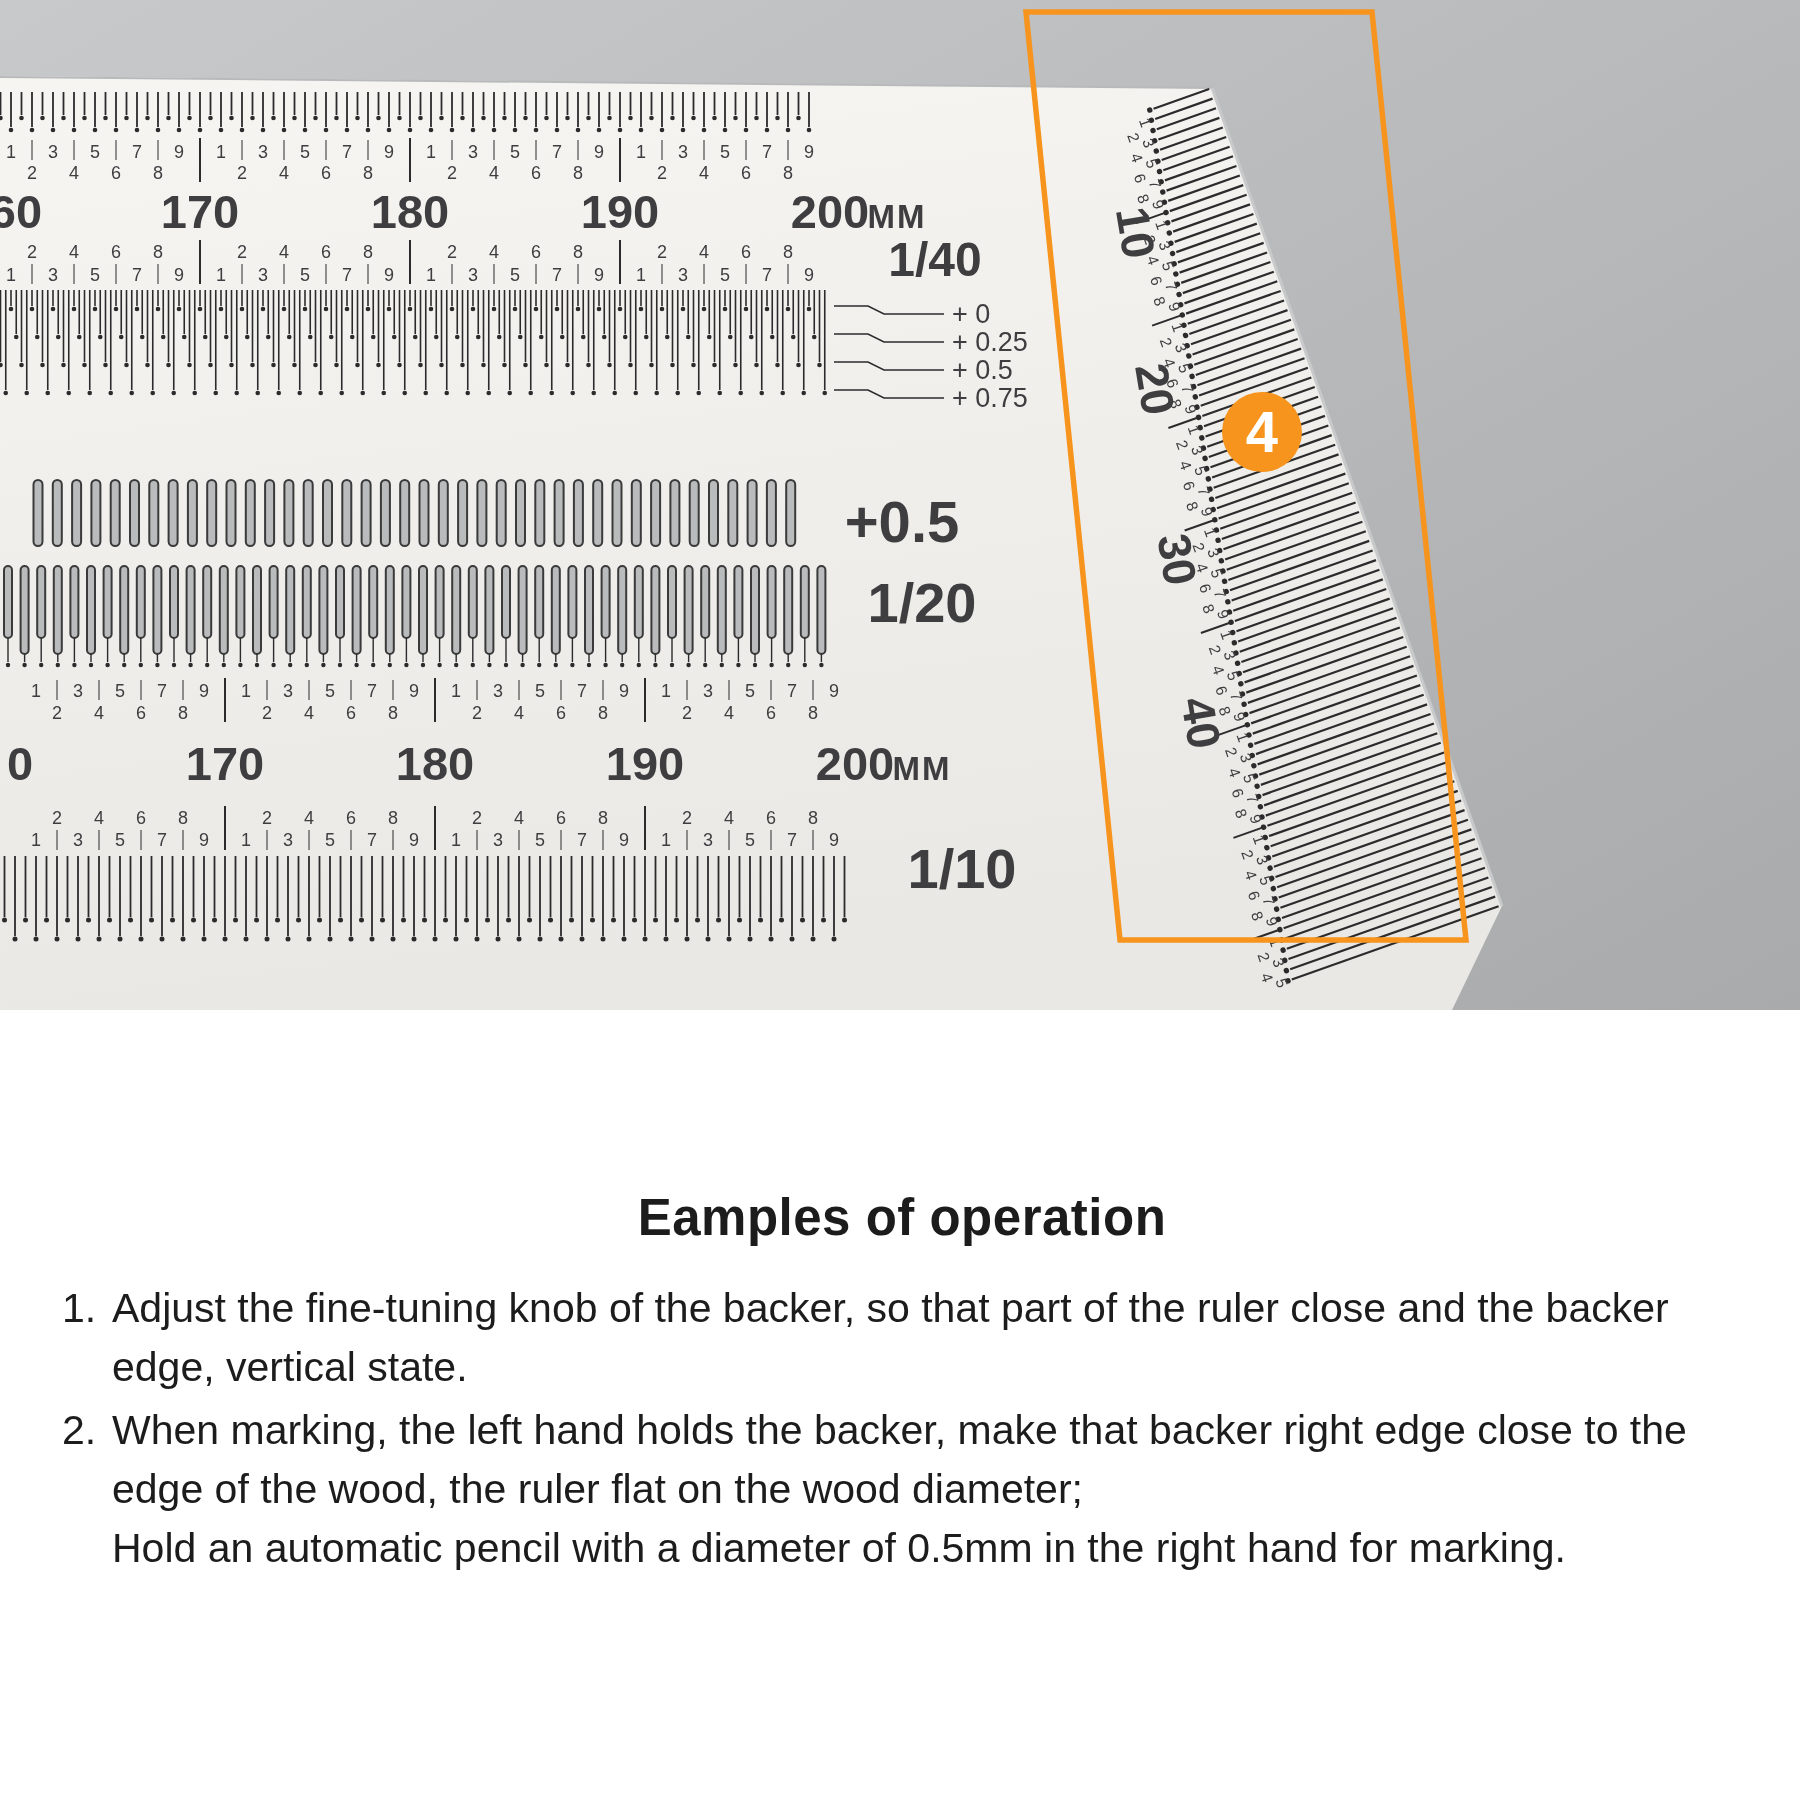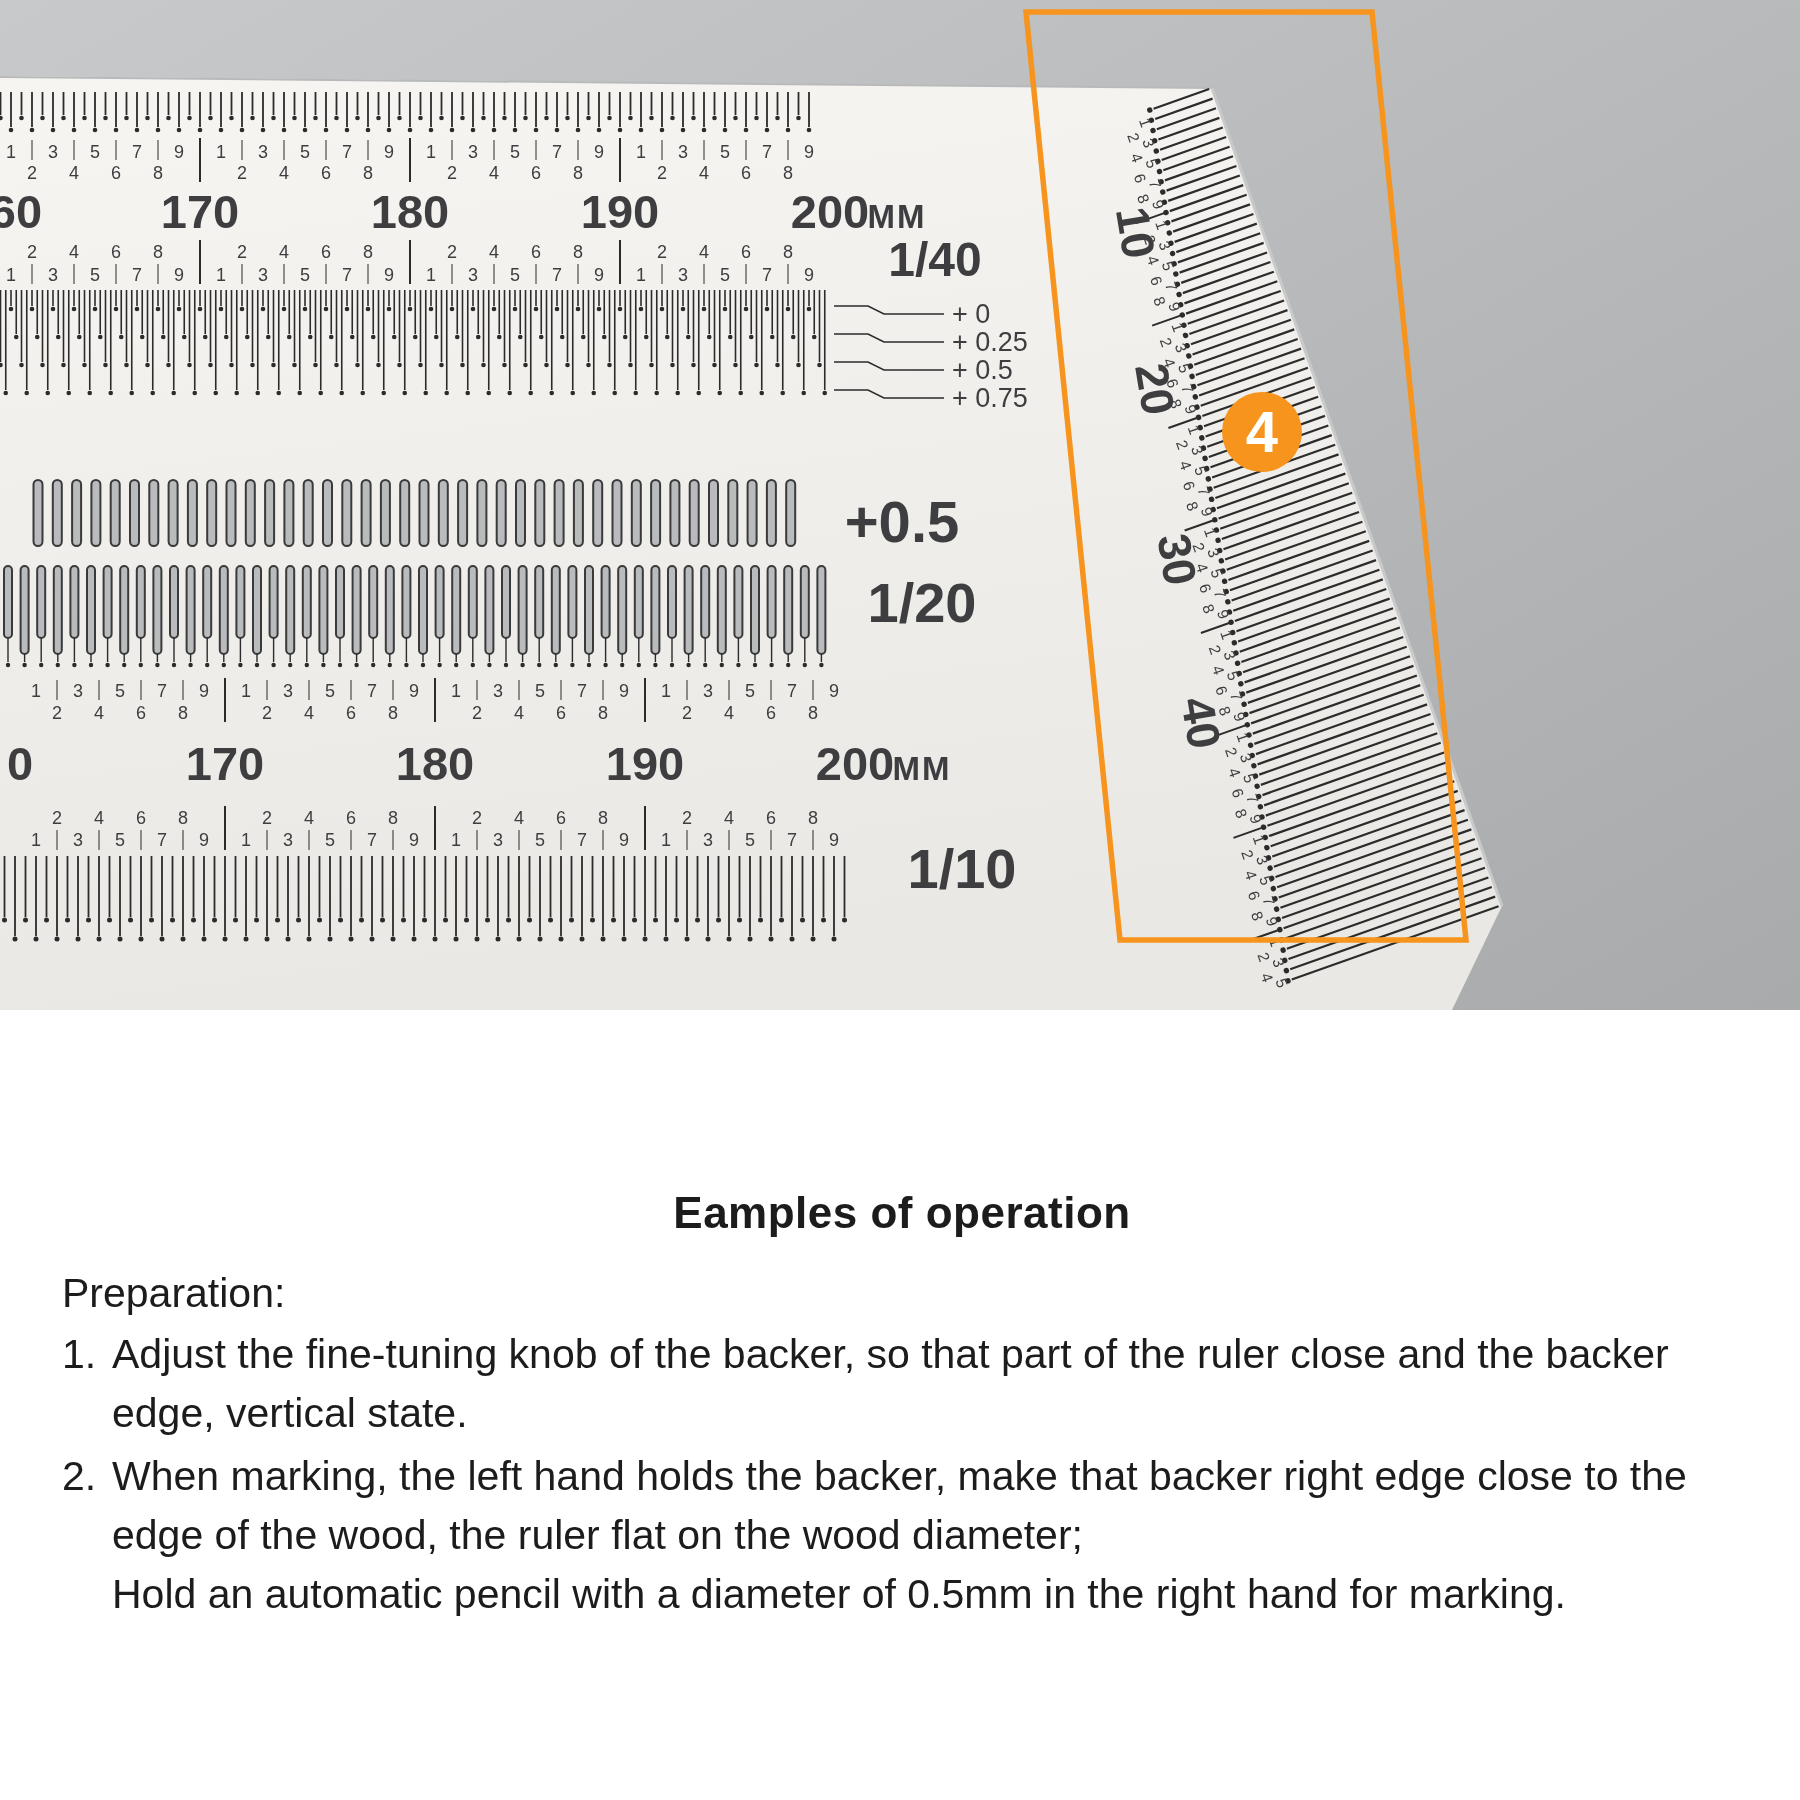--- a/index.html
+++ b/index.html
@@ -5,21 +5,21 @@
   html,body{margin:0;padding:0;}
   body{
     width:1800px;height:1800px;background:#ffffff;
     font-family:"Liberation Sans",sans-serif;overflow:hidden;
   }
   .page{width:1800px;height:1800px;position:relative;}
   .photo{width:1800px;height:1010px;display:block;}
   svg text{font-family:"Liberation Sans",sans-serif;}
   .caption{padding:178px 58px 0 62px;color:#1c1c1c;}
   .caption h2{
-    font-size:44px;font-weight:700;text-align:center;
+    font-size:51px;font-weight:700;text-align:center;
     margin:0 0 32px 0;letter-spacing:0.5px;
   }
   .prep{font-size:41px;margin:0 0 8px 0;}
   .list-item{display:flex;font-size:41px;line-height:1.44;margin:0 0 4px 0;}
   .list-item .num{flex:none;width:50px;}
   .list-item .txt{flex:1;}
   .list-item .txt p{margin:0;}
 </style>
 </head>
 <body>
@@ -1388,21 +1388,20 @@
         <g>
           <polygon points="1026,12 1372,12 1466,940 1120,940" fill="none" stroke="#f7941d" stroke-width="5.5"></polygon>
           <circle cx="1262" cy="432" r="40" fill="#f7941d"></circle>
           <text x="1262" y="452" font-size="58" font-weight="700" text-anchor="middle" fill="#ffffff">4</text>
         </g>
       </svg>
   </div>
 
   <section class="caption">
     <h2>Eamples of operation</h2>
-    <p class="prep">Preparation:</p>
 
     <div class="list-item">
       <span class="num">1.</span>
       <div class="txt">
         <p>Adjust the fine-tuning knob of the backer, so that part of the ruler close and the backer edge, vertical state.</p>
       </div>
     </div>
 
     <div class="list-item">
       <span class="num">2.</span>

